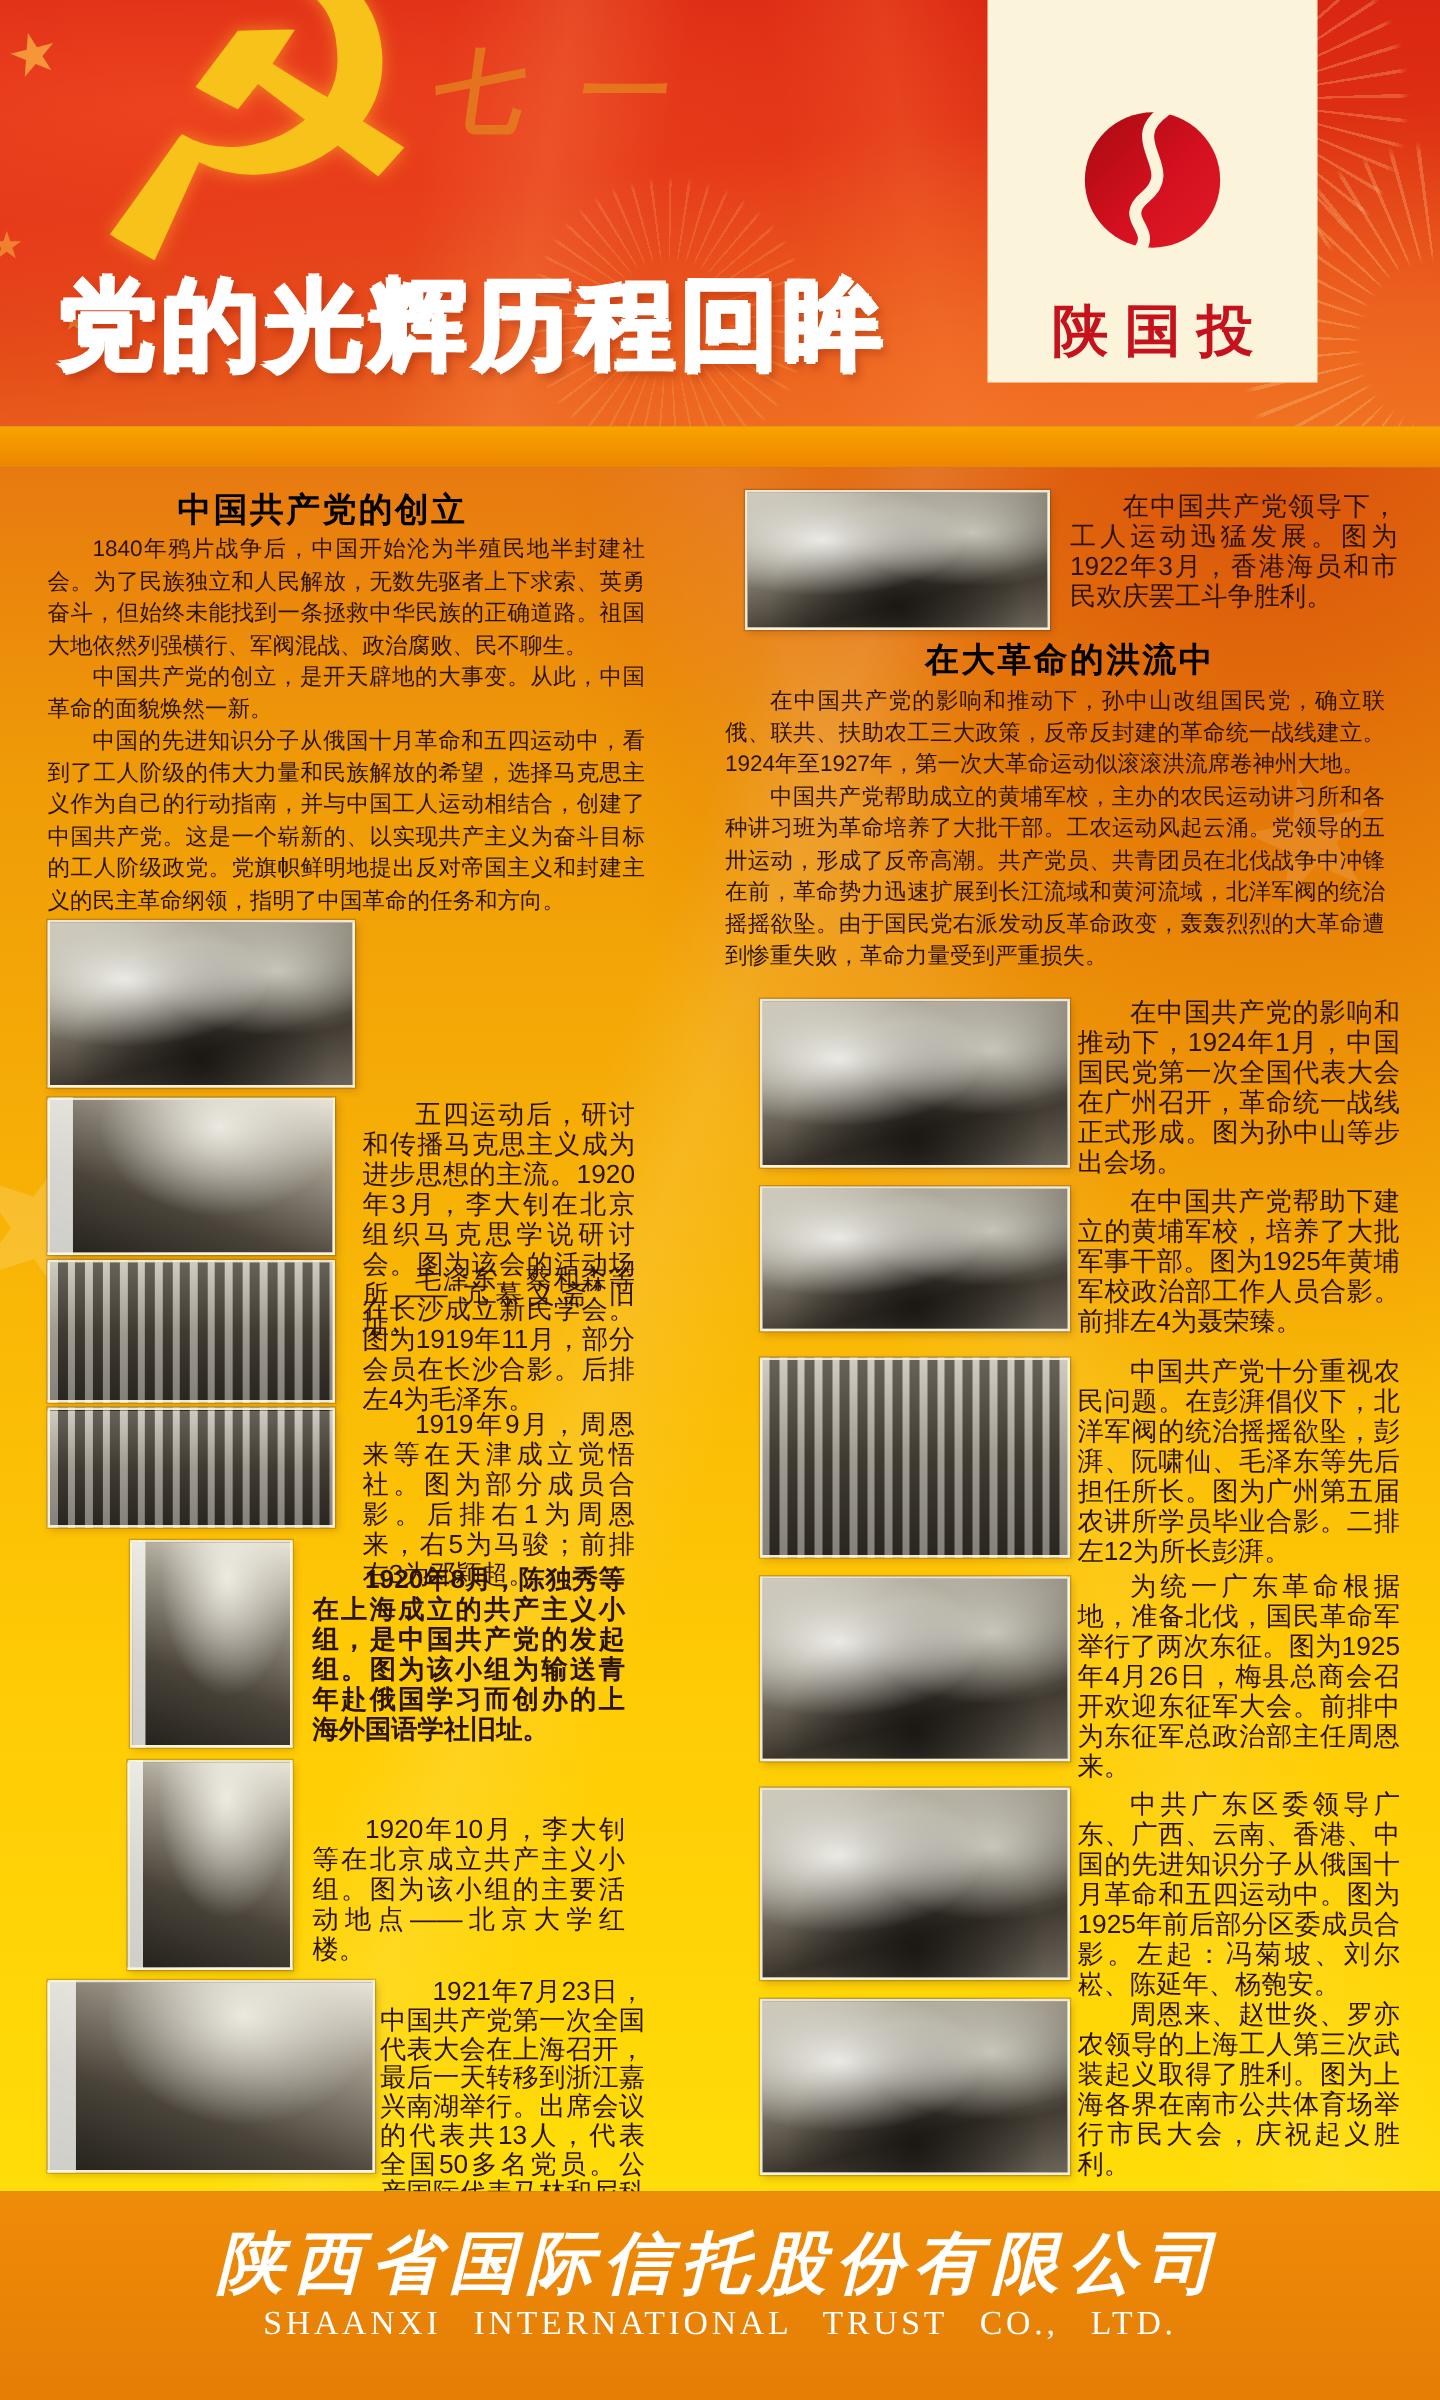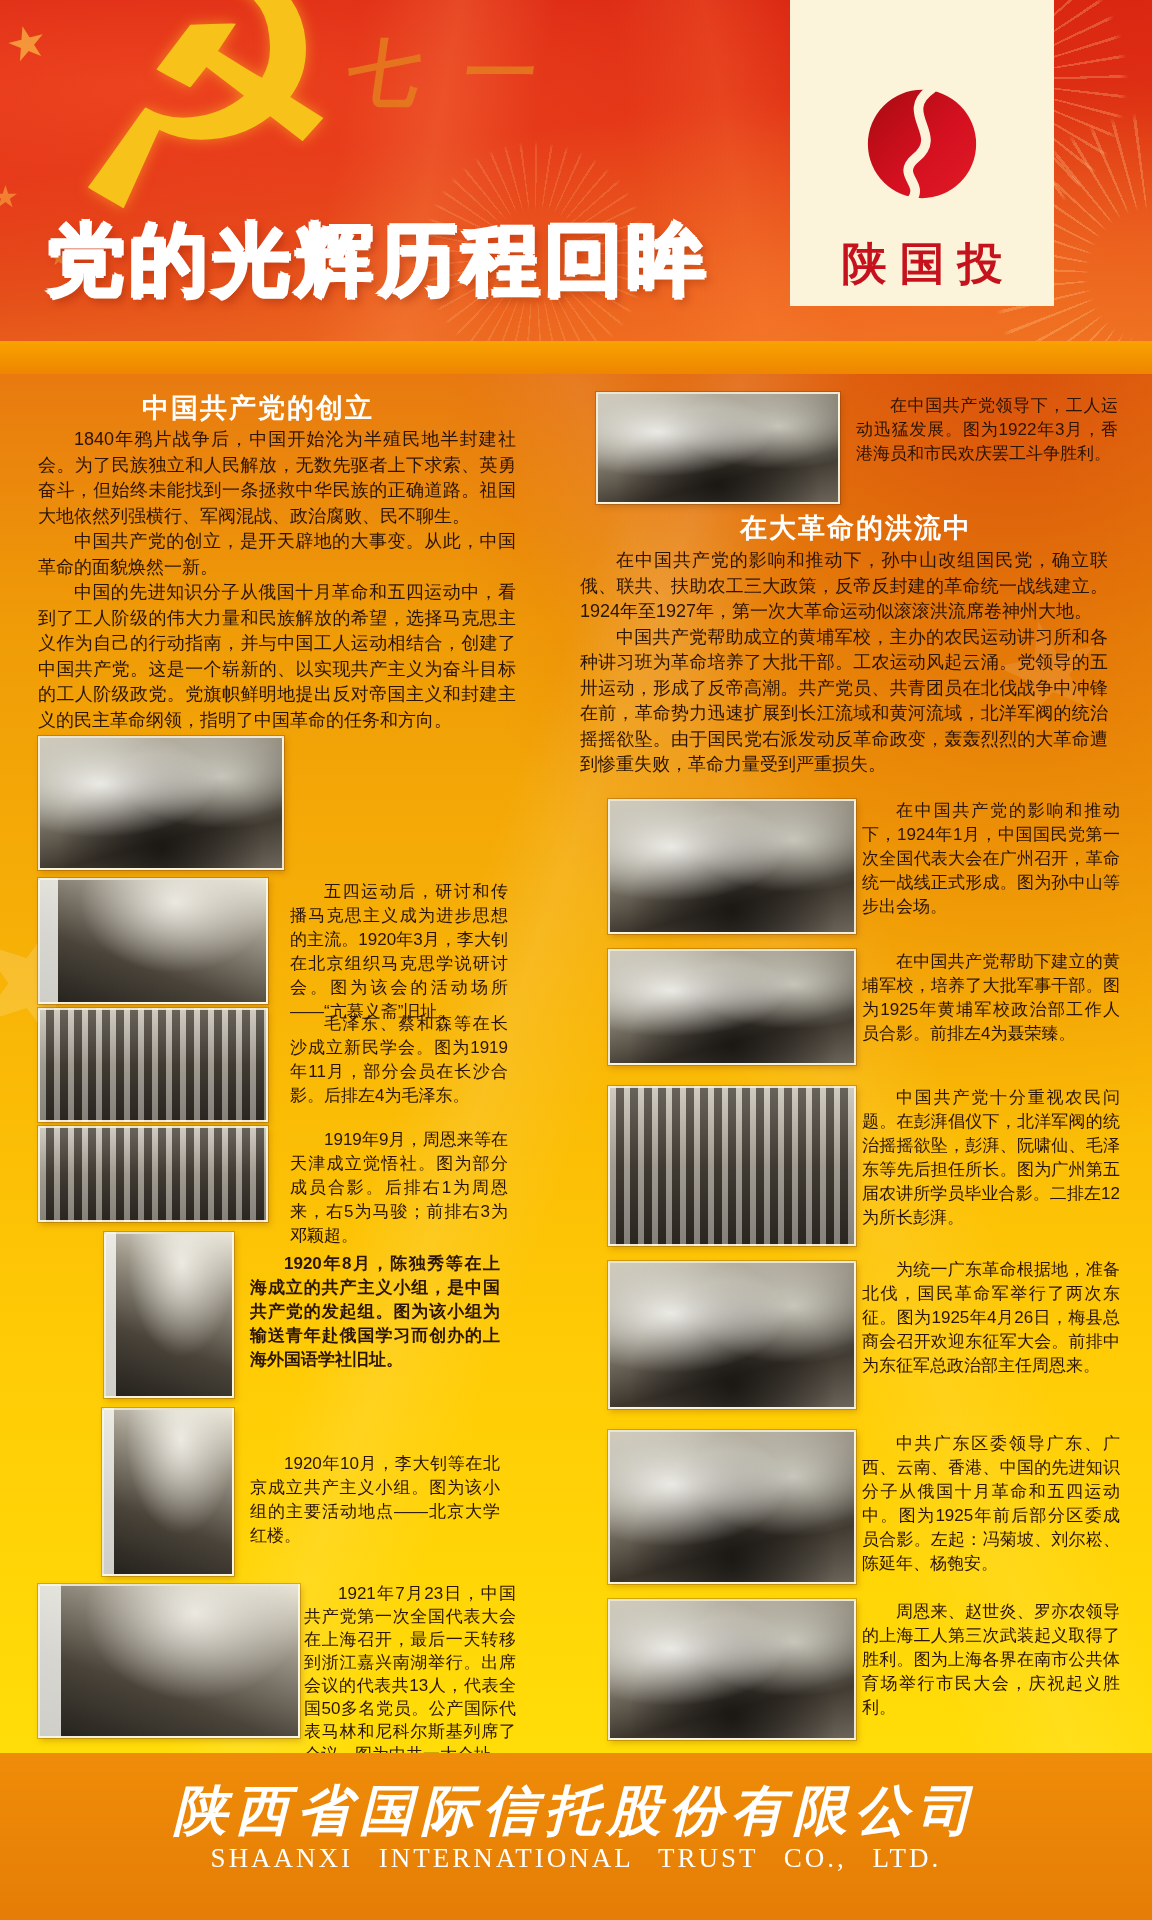--- a/index.html
+++ b/index.html
@@ -46,25 +46,25 @@
 
   
   .content{position:absolute;left:0;top:374px;width:1152px;height:1379px;
     background:
       linear-gradient(110deg, transparent 40%, rgba(255,255,255,.10) 45%, transparent 52%),
       linear-gradient(70deg, transparent 58%, rgba(255,255,255,.08) 65%, transparent 72%),
       radial-gradient(ellipse at 88% 0%, rgba(205,45,10,.5), transparent 40%),
       linear-gradient(180deg,#e87a10 0%,#ef9b07 18%,#f8b406 45%,#ffcc05 72%,#ffdd08 100%);}
   .decor-star{position:absolute;color:rgba(255,255,255,.16);line-height:1;}
 
-  .sec-heading{position:absolute;font-size:27px;font-weight:bold;color:#ffffff;
+  .sec-heading{position:absolute;font-size:27px;font-weight:bold;color:#000000;
     text-align:center;letter-spacing:2px;}
   .paras{position:absolute;color:#2b1404;font-size:18px;line-height:25.5px;text-align:justify;}
   .paras p{margin:0;text-indent:2em;}
-  .caption{position:absolute;color:#2b1404;font-size:17px;line-height:24px;
+  .caption{position:absolute;color:#2b1404;font-size:21px;line-height:24px;
     text-align:justify;text-indent:2em;margin:0;}
 
   .photo{position:absolute;border:2px solid rgba(253,248,228,.9);
     box-shadow:0 0 0 1px rgba(90,40,0,.25),2px 3px 6px rgba(120,50,0,.25);}
   .pa{background:
       radial-gradient(ellipse at 25% 35%, rgba(245,245,240,.9), transparent 45%),
       radial-gradient(ellipse at 75% 30%, rgba(235,235,225,.7), transparent 40%),
       radial-gradient(ellipse at 50% 85%, rgba(20,18,15,.85), transparent 60%),
       linear-gradient(165deg,#cfcabb 0%,#8f897b 35%,#3b352c 70%,#6b655a 100%);}
   .pb{background:

